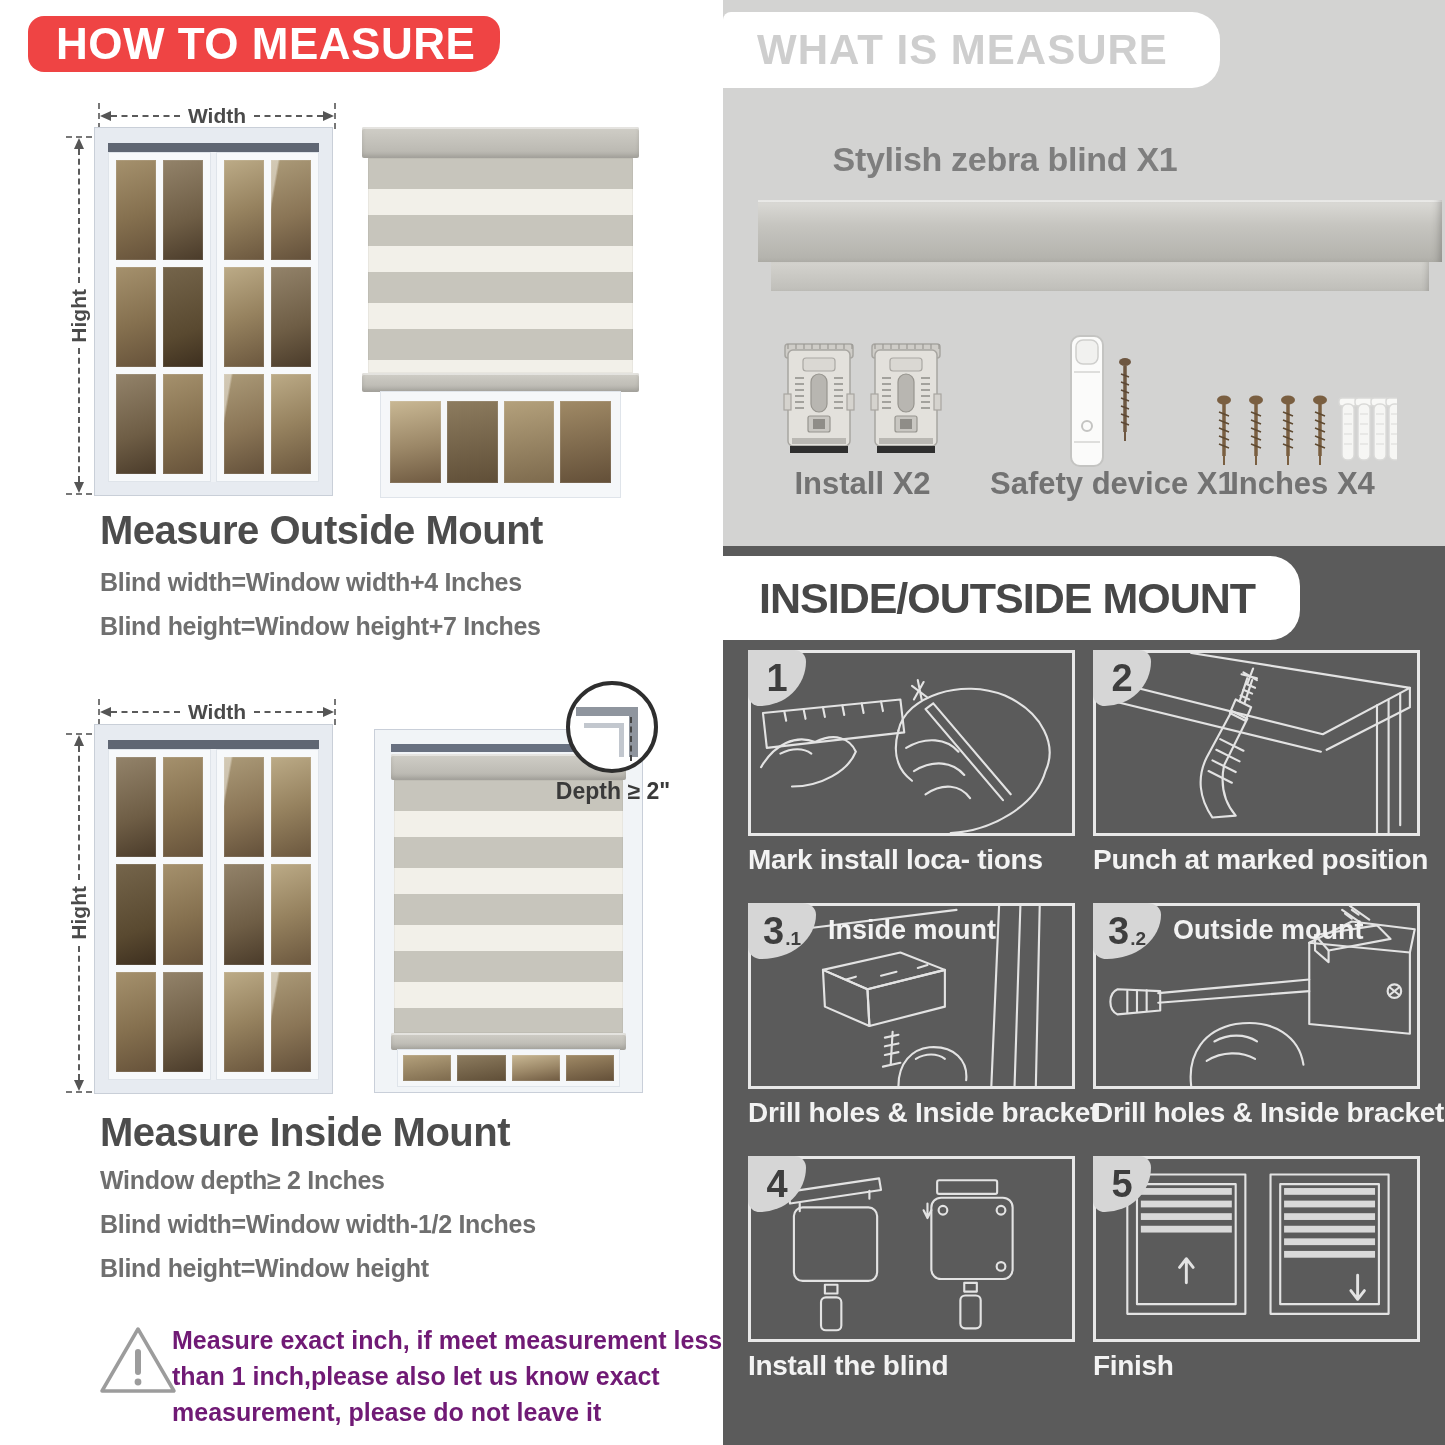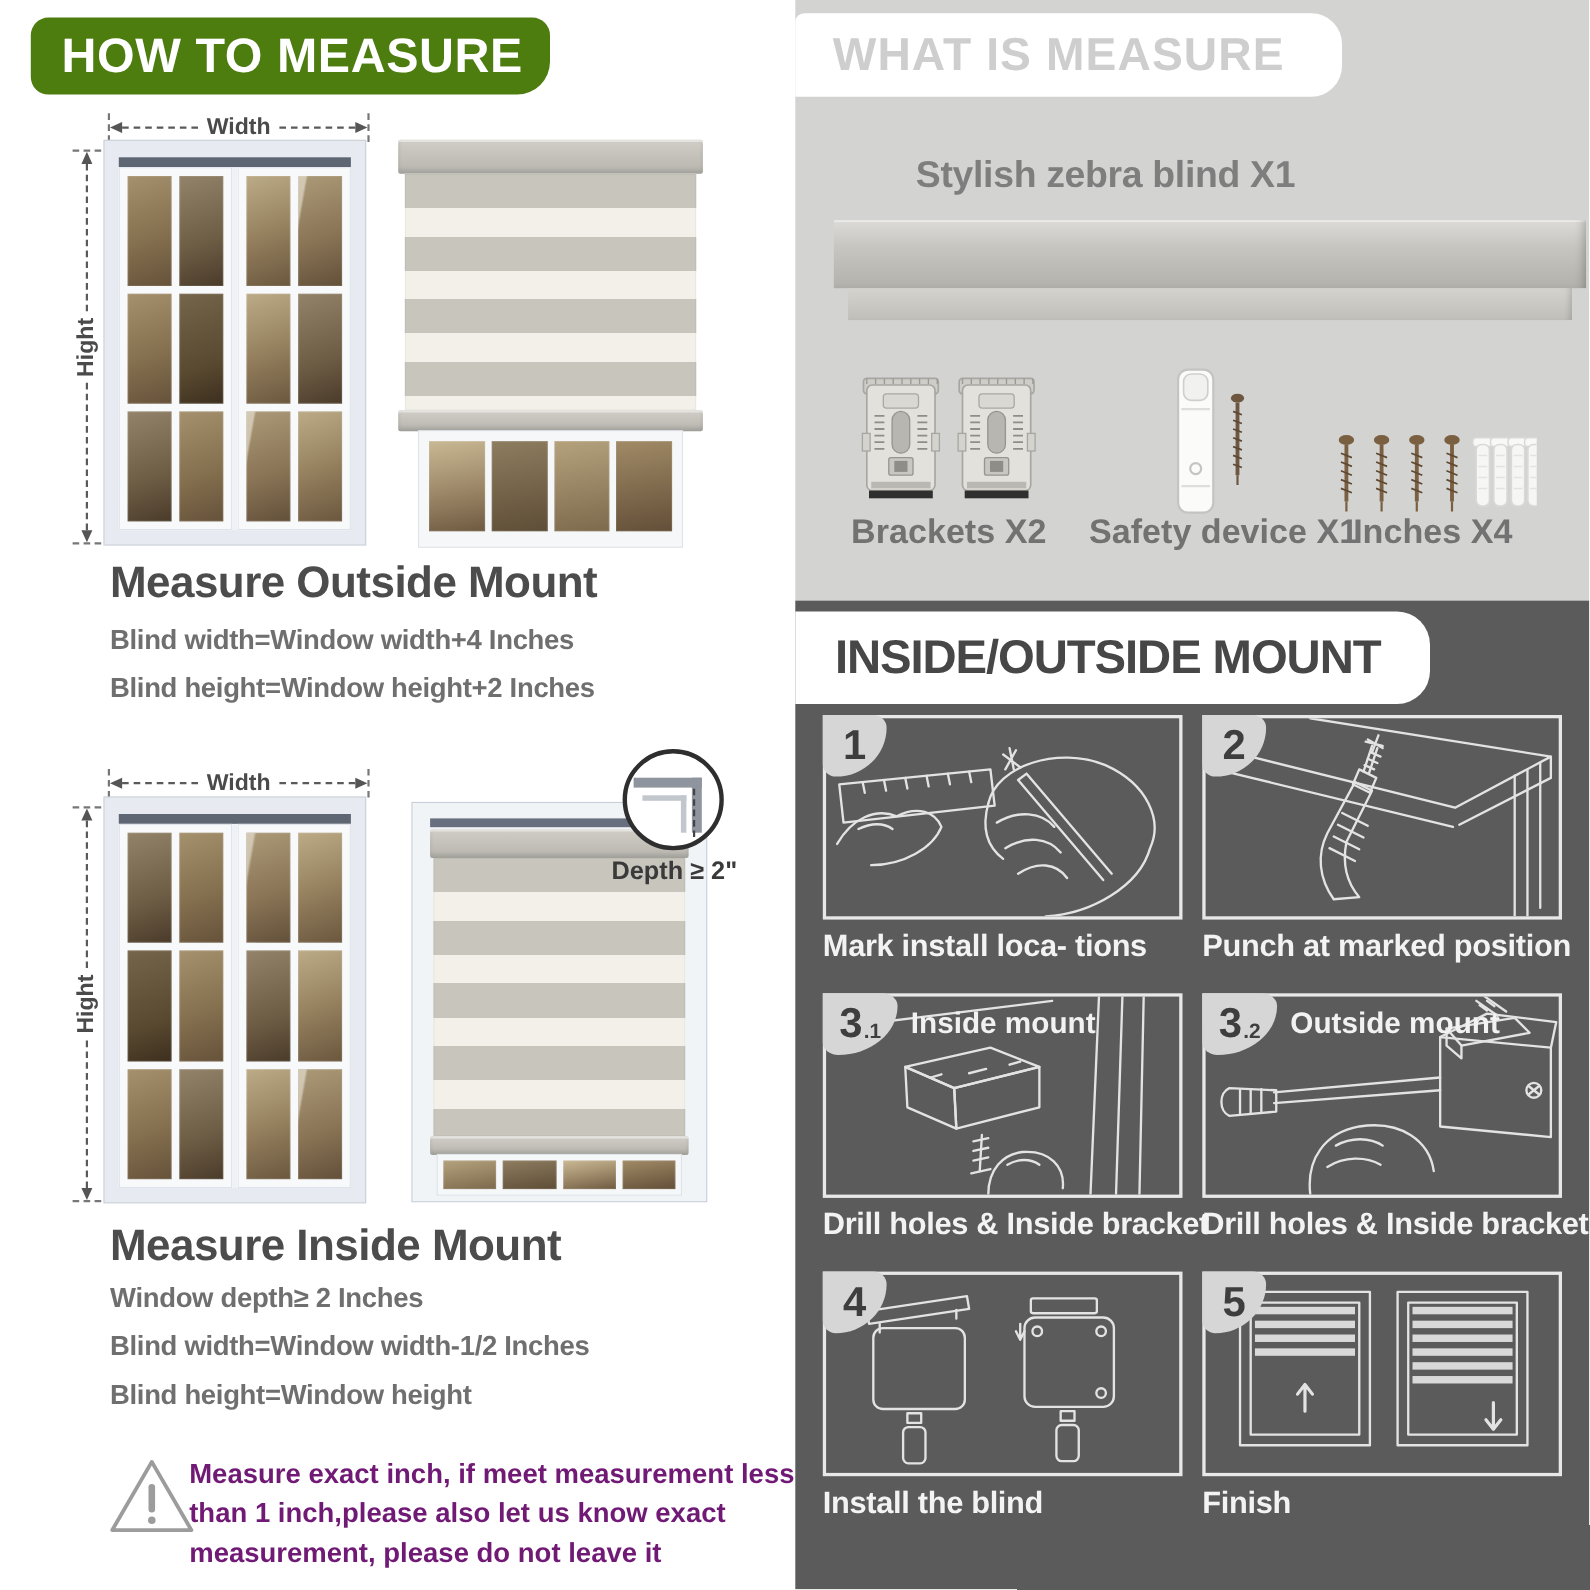--- a/index.html
+++ b/index.html
@@ -1,21 +1,21 @@
 <!DOCTYPE html>
 <html><head>
 <meta charset="utf-8">
 <style>
   html,body{margin:0;padding:0;background:#ffffff;}
   #canvas{position:relative;width:1445px;height:1445px;background:#ffffff;overflow:hidden;
           font-family:"Liberation Sans",sans-serif;}
   .abs{position:absolute;box-sizing:border-box;}
 
   
-  #left-header{left:28px;top:16px;width:472px;height:70px;background:#4d7c0f;
+  #left-header{left:28px;top:16px;width:472px;height:56px;background:#ef4444;
     border-radius:16px 16px 30px 16px;display:flex;align-items:center;padding-left:28px;
     color:#ffffff;font-size:44px;font-weight:bold;letter-spacing:.5px;}
   #included-bg{left:723px;top:0;width:722px;height:546px;background:#d3d3d2;}
   #included-header{left:723px;top:12px;width:497px;height:76px;background:#ffffff;
     border-radius:8px 28px 28px 0;display:flex;align-items:center;padding-left:34px;
     color:#cecece;font-size:42px;font-weight:bold;letter-spacing:1px;}
   #mount-bg{left:723px;top:546px;width:722px;height:899px;background:#5b5b5b;}
   #mount-header{left:723px;top:556px;width:577px;height:84px;background:#ffffff;
     border-radius:0 30px 30px 0;display:flex;align-items:center;padding-left:36px;
     color:#474747;font-size:43px;font-weight:bold;letter-spacing:-1px;}
@@ -155,21 +155,21 @@
   <div class="abs cassette" style="left:362px;top:373px;width:277px;height:19px;"></div>
   <div class="abs mini-panes" style="left:381px;top:392px;width:239px;height:105px;padding:9px 9px 14px;">
     <i class="q1"></i>
       <i class="q2"></i>
     <i class="q3"></i>
       <i class="q4"></i>
   </div>
 
   <div class="abs title-lg" style="left:100px;top:508px;">Measure Outside Mount</div>
   <div class="abs formula" style="left:100px;top:568px;">Blind width=Window width+4 Inches</div>
-  <div class="abs formula" style="left:100px;top:612px;">Blind height=Window height+2 Inches</div>
+  <div class="abs formula" style="left:100px;top:612px;">Blind height=Window height+7 Inches</div>
 
   <div class="abs h-arrow" style="left:98px;top:696px;width:238px;height:32px;">
     <span class="htick"></span>
     <span class="hhead left"></span>
     <span class="hline"></span>
     <span class="hlabel">Width</span>
     <span class="hline"></span>
     <span class="hhead right"></span>
     <span class="htick"></span>
   </div>
@@ -305,21 +305,21 @@
     <use href="#screw" x="12" y="4"></use>
     <use href="#screw" x="44" y="4"></use>
     <use href="#screw" x="76" y="4"></use>
     <use href="#screw" x="108" y="4"></use>
     <use href="#anchor" x="136" y="4"></use>
     <use href="#anchor" x="152" y="4"></use>
     <use href="#anchor" x="168" y="4"></use>
     <use href="#anchor" x="183" y="4"></use>
   </svg>
 
-  <div class="abs hw-label" style="left:755px;top:466px;width:215px;">Brackets X2</div>
+  <div class="abs hw-label" style="left:755px;top:466px;width:215px;">Install X2</div>
   <div class="abs hw-label" style="left:990px;top:466px;width:205px;">Safety device X1</div>
   <div class="abs hw-label" style="left:1225px;top:466px;width:155px;">Inches X4</div>
 
   <div class="abs" id="mount-bg"></div>
   <div class="abs" id="mount-header">
     <span>INSIDE/OUTSIDE MOUNT</span>
   </div>
 
   <div class="abs panel" style="left:748px;top:650px;">
     <svg viewBox="0 0 327 186">

